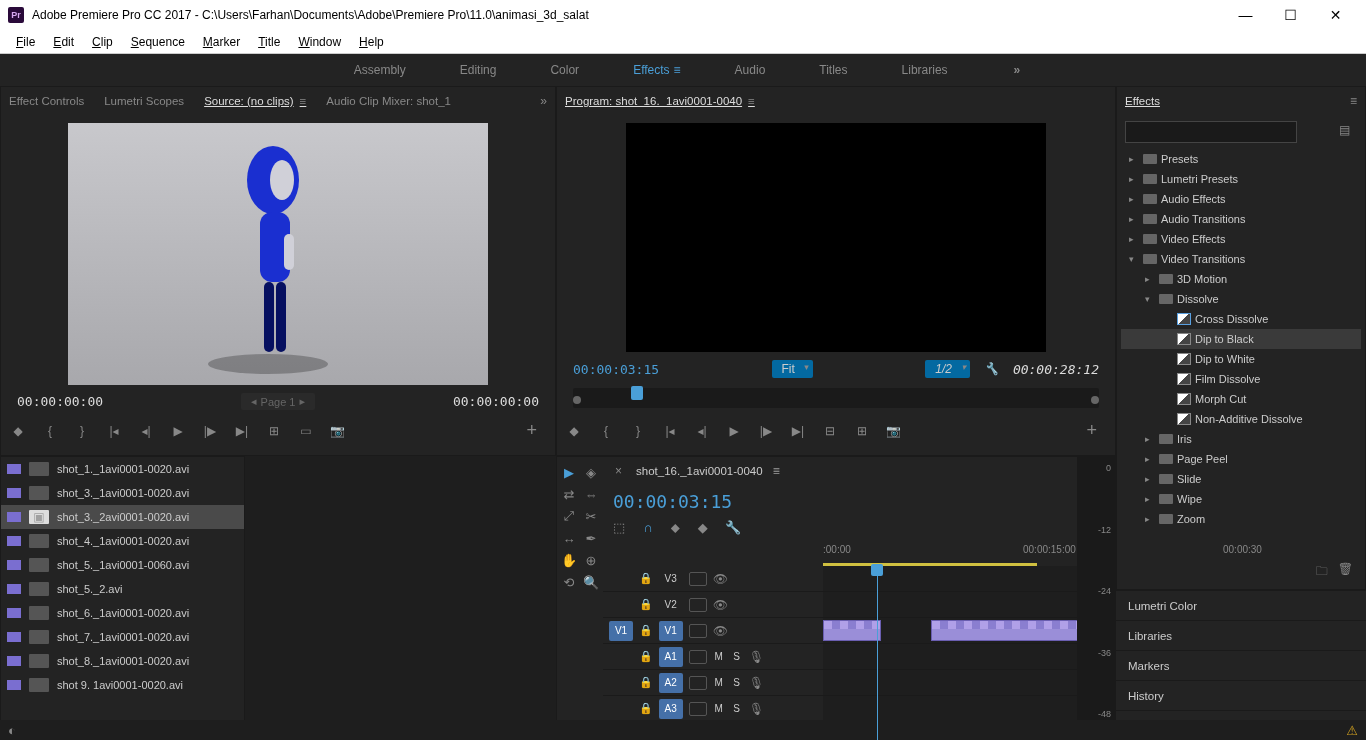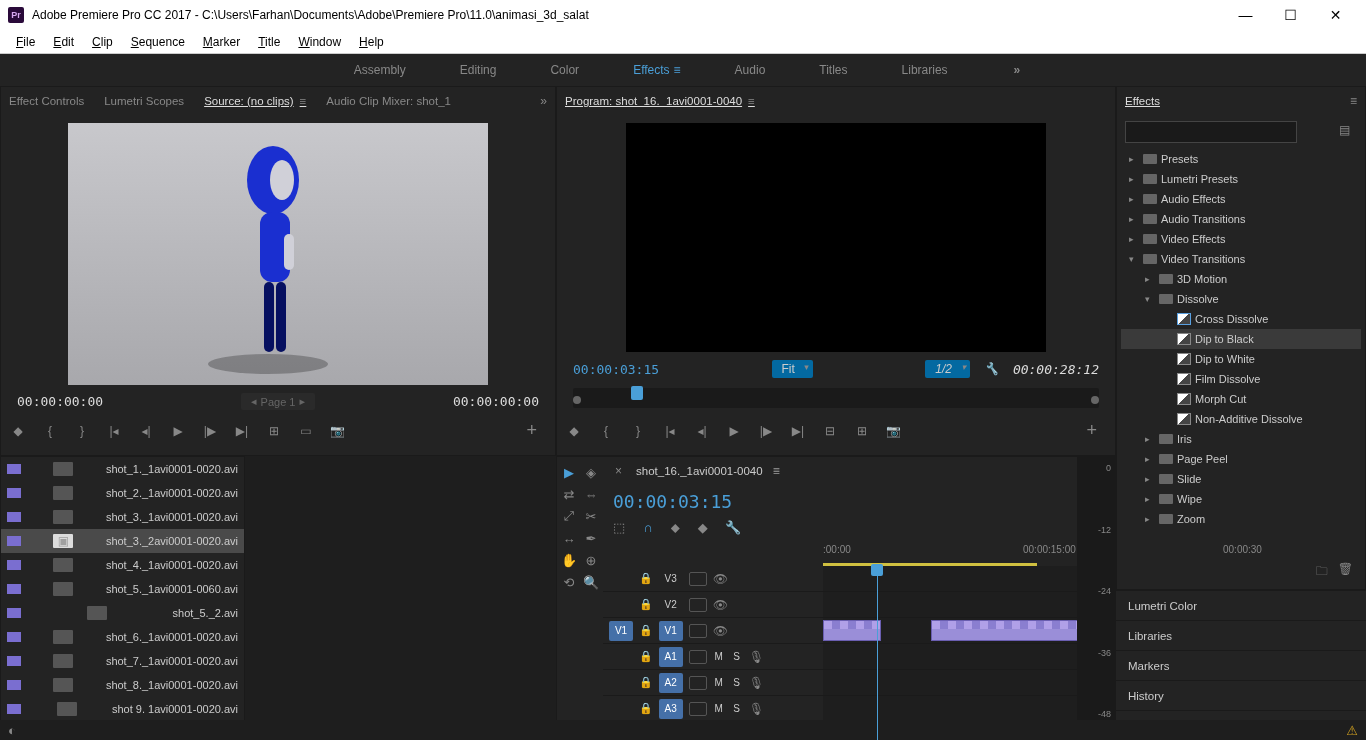--- a/index.html
+++ b/index.html
@@ -53,21 +53,21 @@
 .playhead-bar { height: 20px; position: relative; margin: 6px 8px; background: #1a1a1a; border-radius: 2px; }
 .playhead-marker { position: absolute; top: -2px; width: 12px; height: 14px; background: #4a9fd8; border-radius: 2px; }
 .transport-row { display: flex; align-items: center; justify-content: center; gap: 14px; padding: 6px 0; }
 .transport-btn { width: 18px; height: 18px; color: #888; display: flex; align-items: center; justify-content: center; font-size: 12px; }
 .transport-add { margin-left: auto; margin-right: 10px; font-size: 18px; color: #888; }
 
 
 .lower-area { flex: 1; display: flex; }
 .project-panel { width: 245px; background: #232323; border: 1px solid #1a1a1a; display: flex; flex-direction: column; }
 .bin-list { flex: 1; overflow: hidden; }
-.bin-row { display: flex; align-items: center; height: 24px; padding: 0 6px; gap: 8px; justify-content: space-between; }
+.bin-row { display: flex; align-items: center; height: 24px; padding: 0 6px; gap: 8px; }
 .bin-row.highlighted { background: #4a4a4a; }
 .clip-color { width: 14px; height: 10px; background: #7a6ed0; }
 .clip-thumb { width: 20px; height: 14px; background: #555; border-radius: 1px; display: flex; align-items: center; justify-content: center; }
 .clip-thumb.selected { background: #ddd; }
 .clip-name { color: #ccc; font-size: 11px; }
 
 
 .timeline-panel { flex: 1; background: #232323; border: 1px solid #1a1a1a; display: flex; flex-direction: column; }
 .timeline-header { height: 28px; display: flex; align-items: center; padding: 0 12px; gap: 10px; }
 .seq-title { color: #ccc; font-size: 11.5px; }
@@ -223,25 +223,20 @@
       <div class="project-panel">
         <div class="bin-list">
           <div class="bin-row">
               <span class="clip-color"></span>
               <span class="clip-thumb"></span>
               <span class="clip-name">shot_1._1avi0001-0020.avi</span>
             </div>
           <div class="bin-row">
               <span class="clip-color"></span>
               <span class="clip-thumb"></span>
-              <span class="clip-name">shot_2._1avi0001-0020.avi</span>
-            </div>
-          <div class="bin-row">
-              <span class="clip-color"></span>
-              <span class="clip-thumb"></span>
               <span class="clip-name">shot_3._1avi0001-0020.avi</span>
             </div>
           <div class="bin-row highlighted">
               <span class="clip-color"></span>
               <span class="clip-thumb selected">▣</span>
               <span class="clip-name">shot_3._2avi0001-0020.avi</span>
             </div>
           <div class="bin-row">
               <span class="clip-color"></span>
               <span class="clip-thumb"></span>

